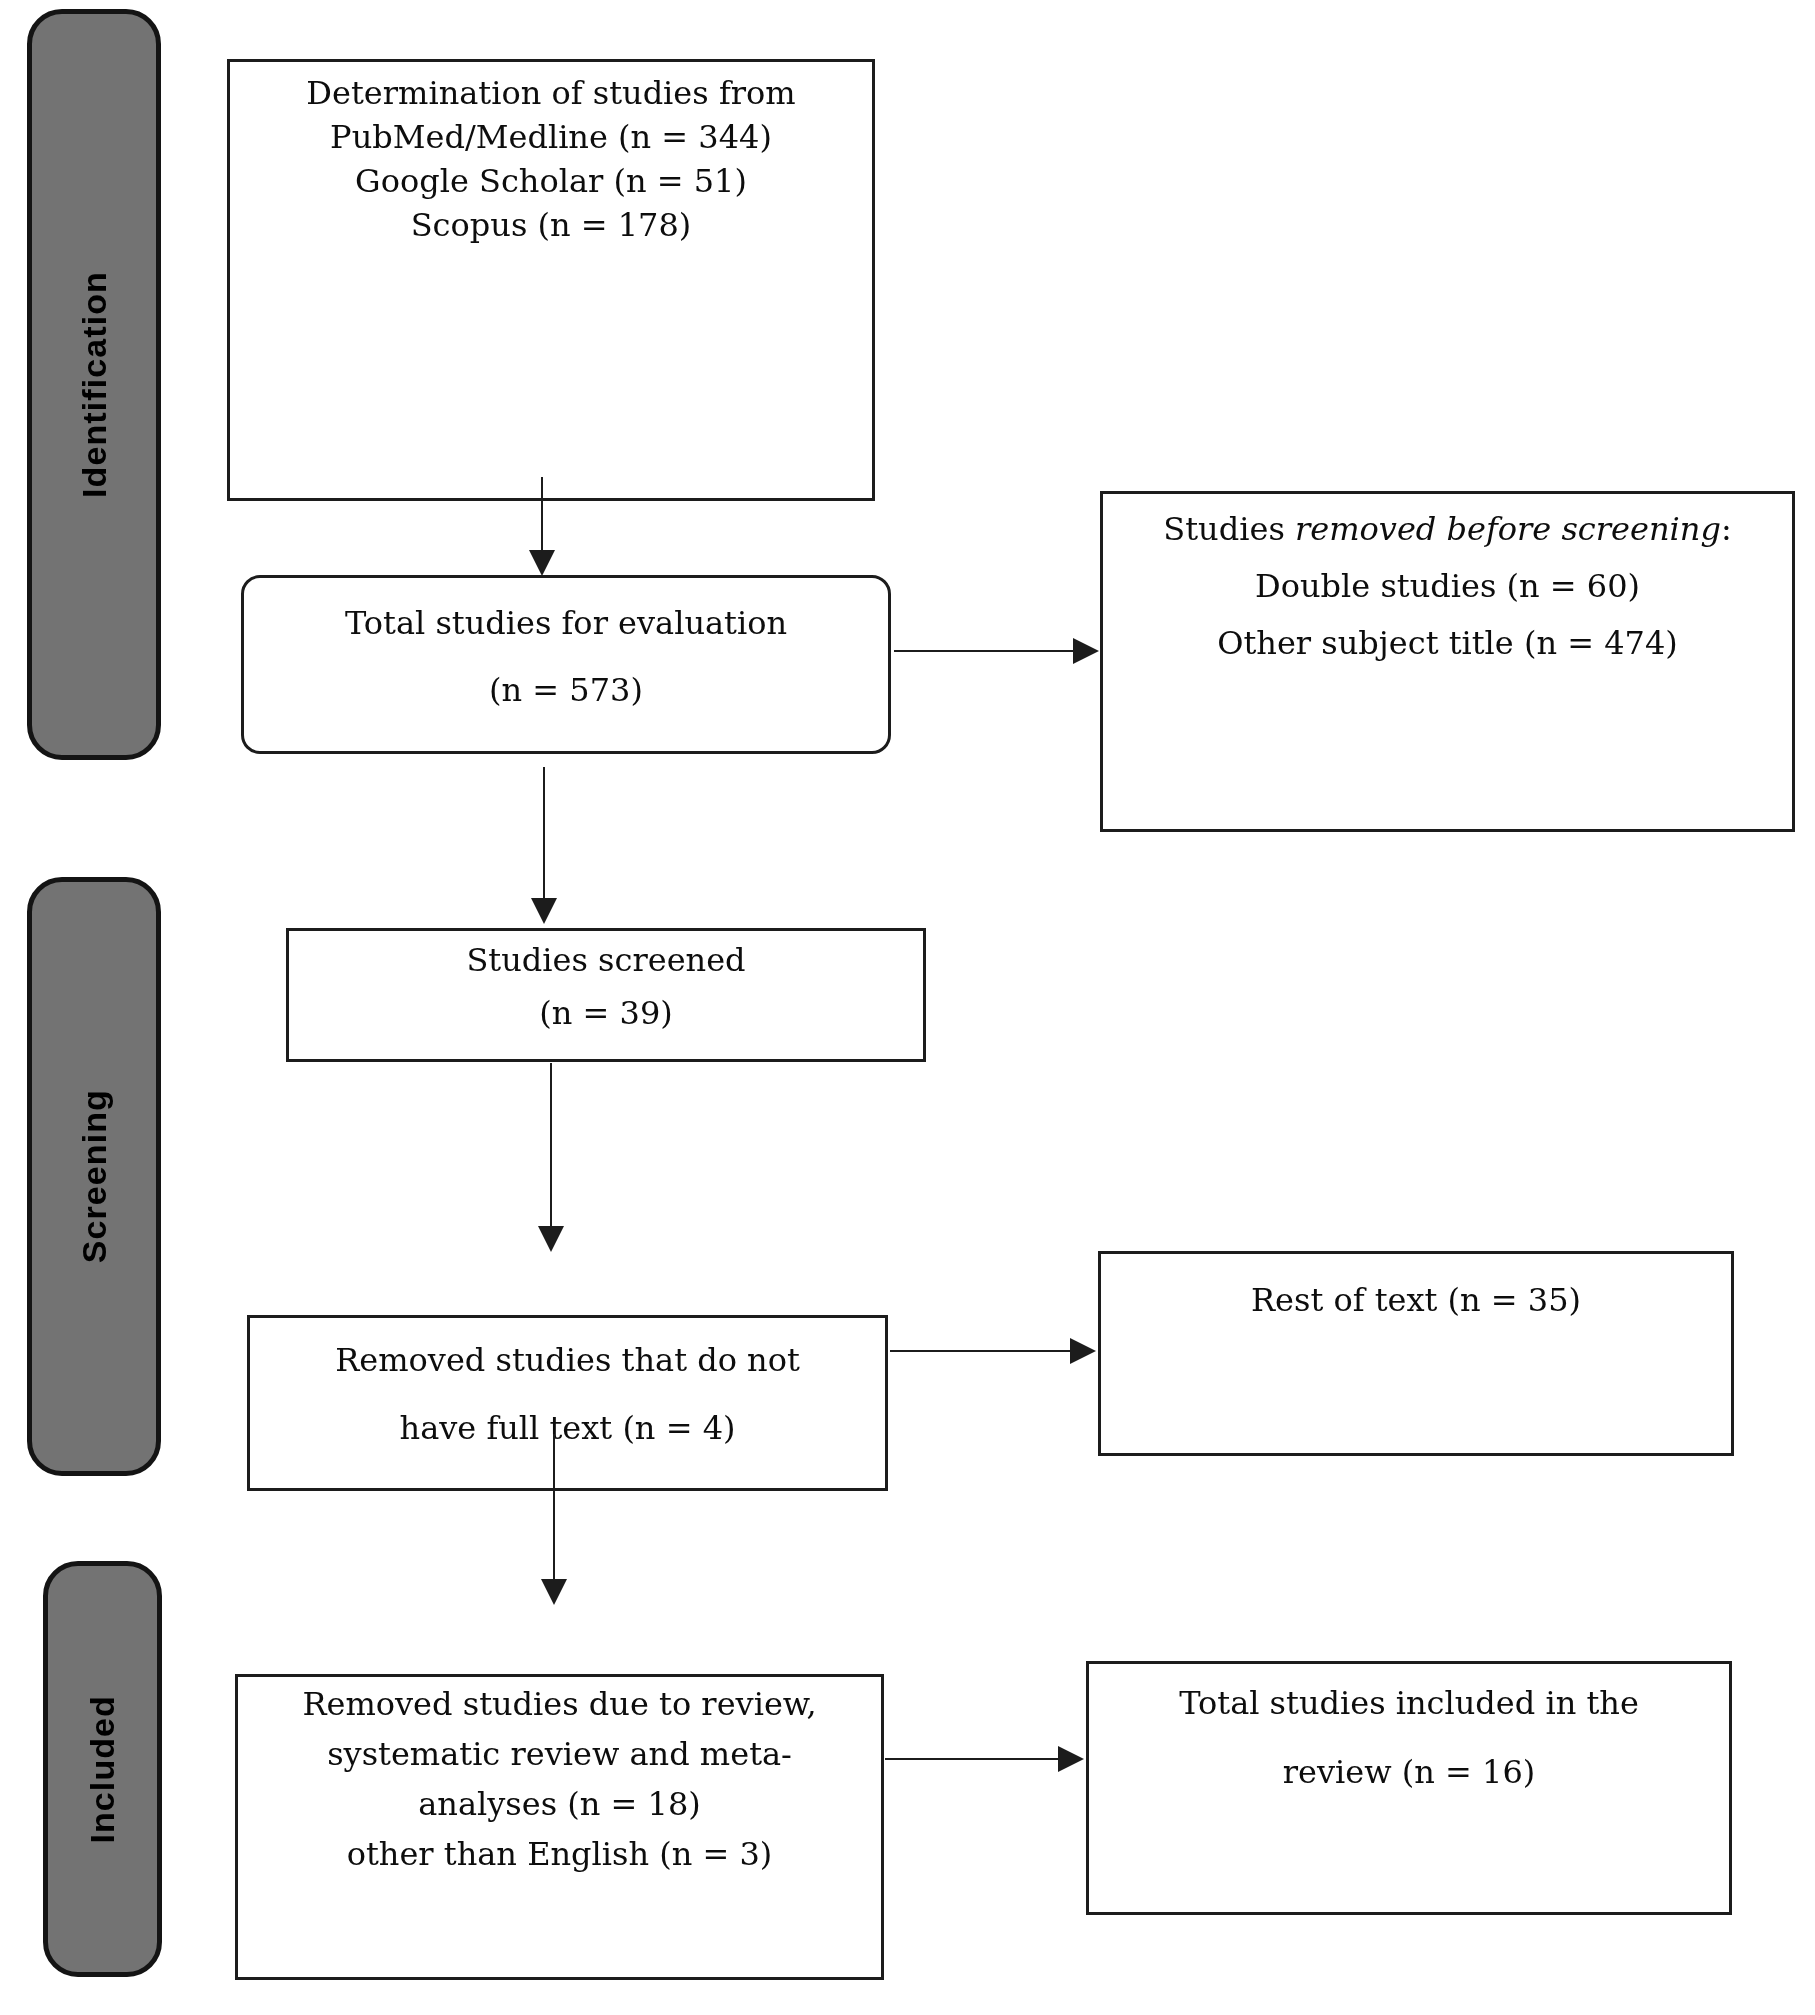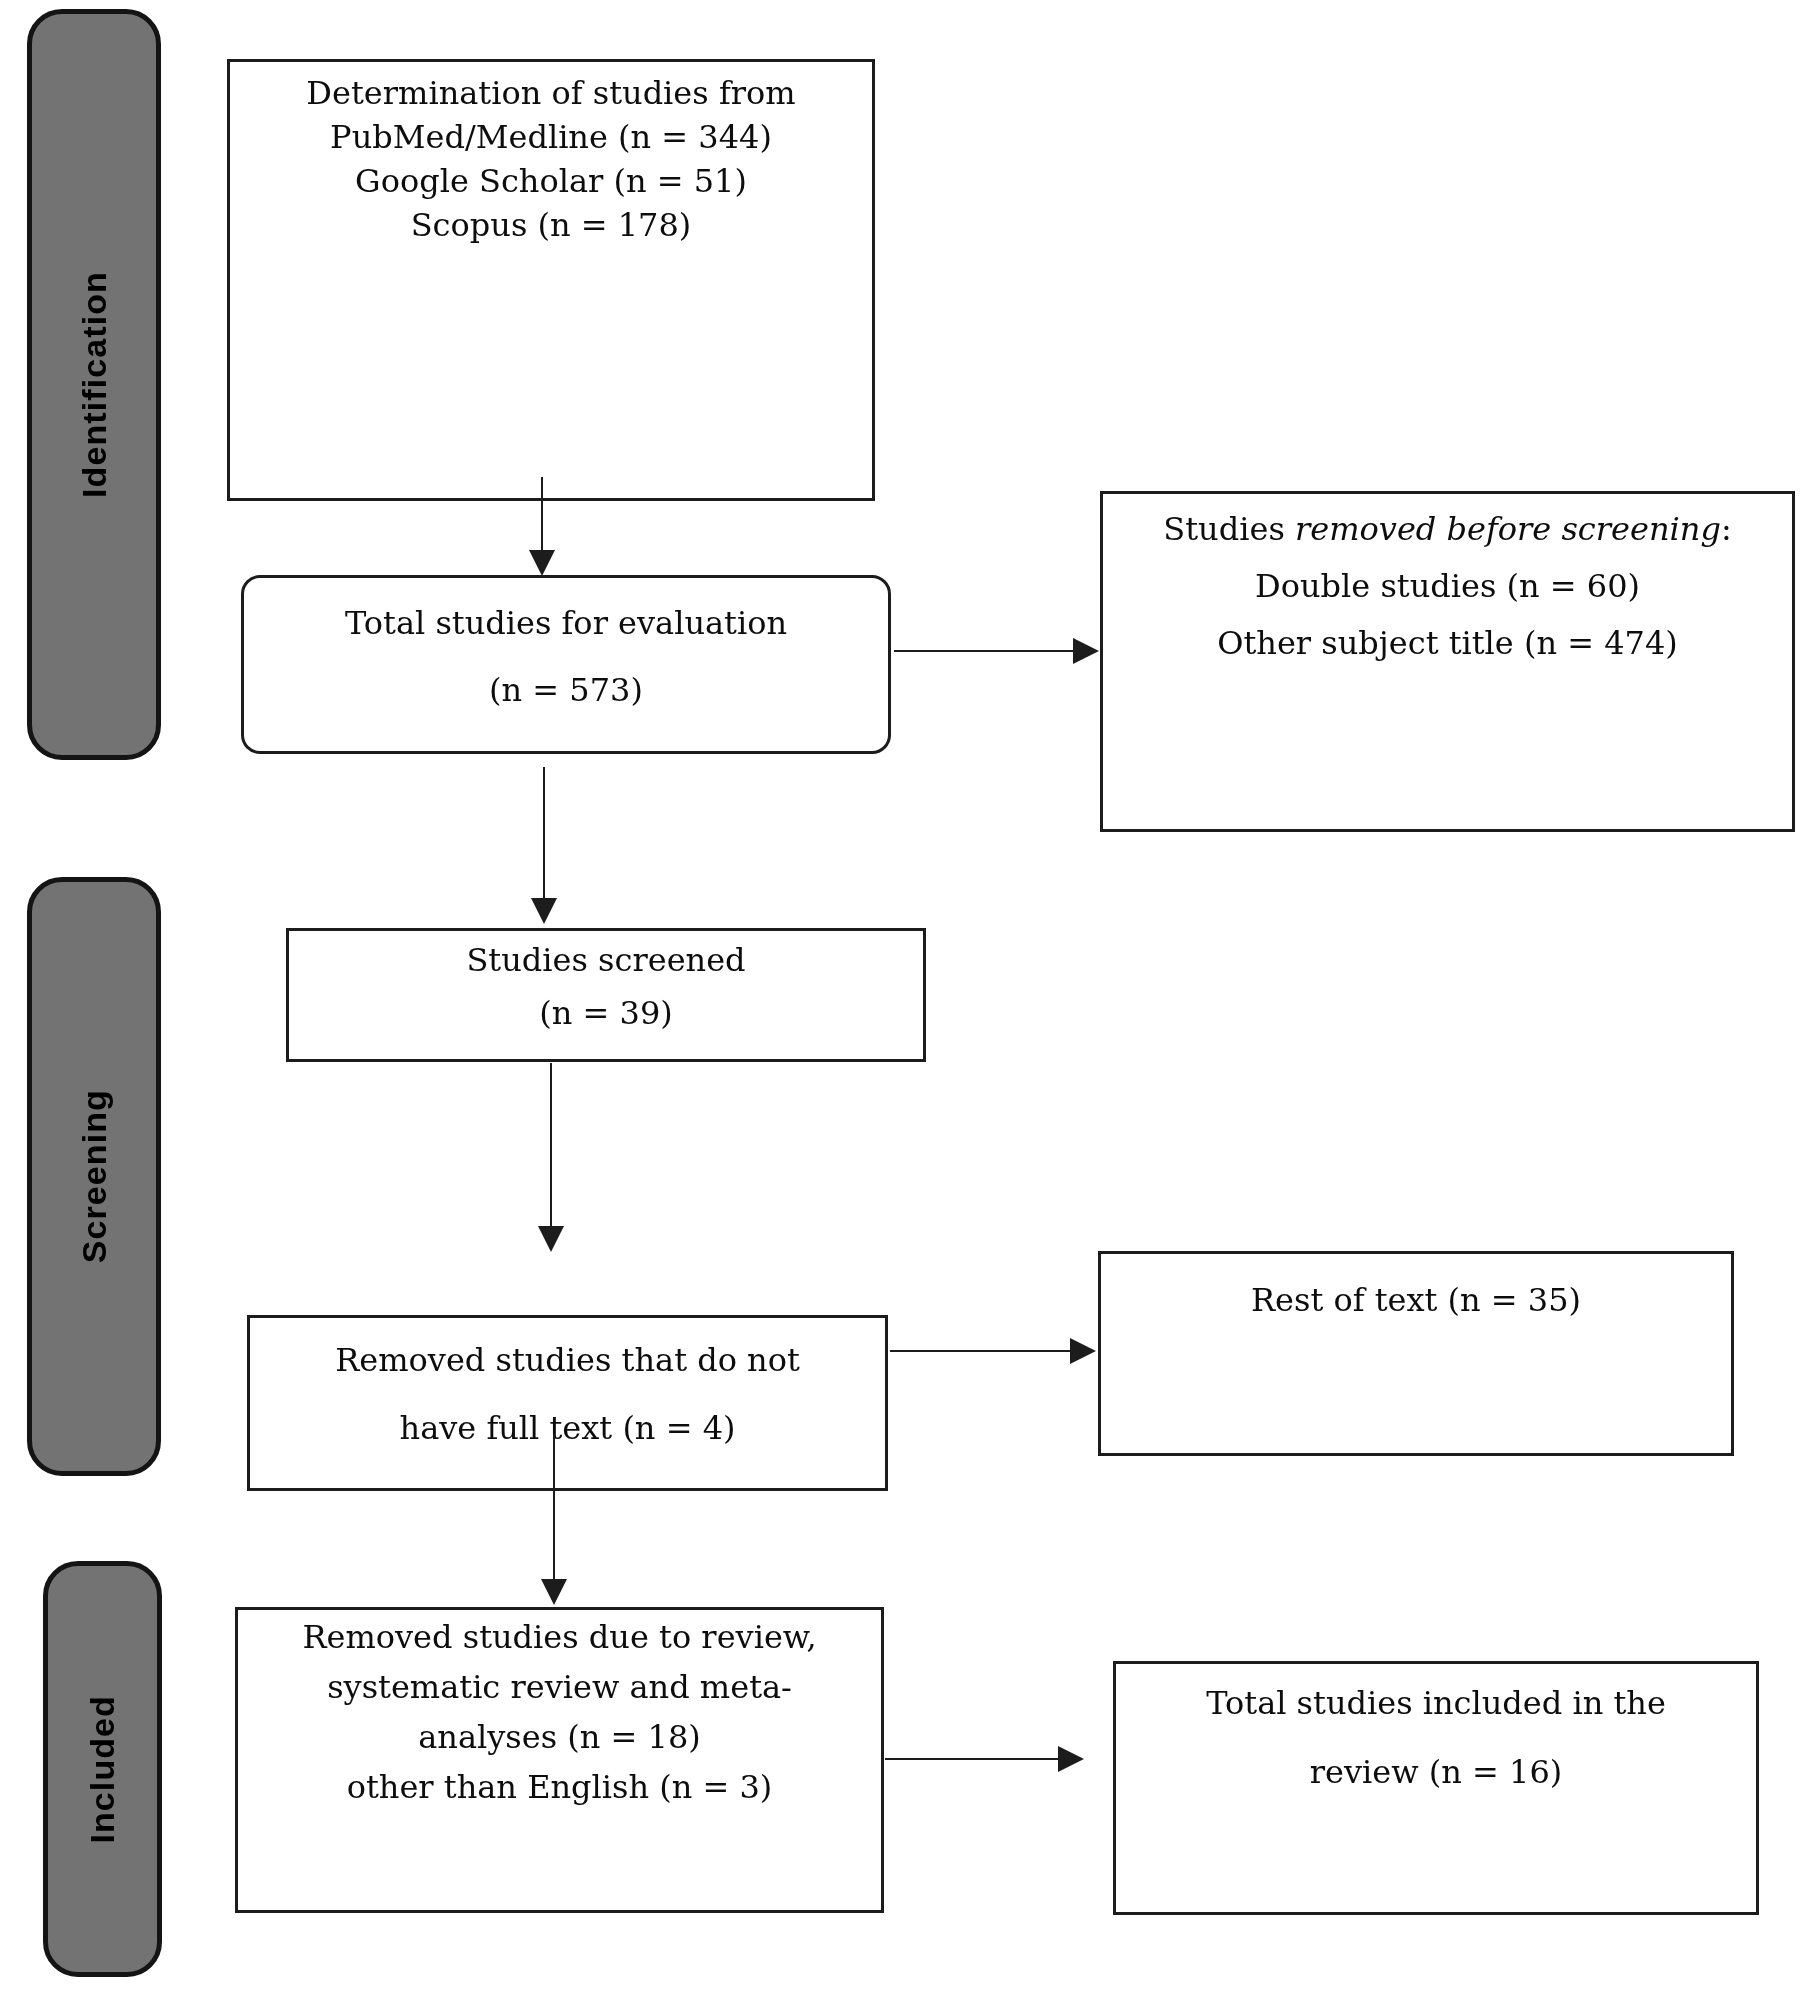--- a/index.html
+++ b/index.html
@@ -40,21 +40,21 @@
     font-size:32px;
   }
   .fbox .ln{display:block;white-space:nowrap;}
   .b1{padding-top:9px;} .b1 .ln{line-height:44px;}
   .b2{padding-top:12.4px;} .b2 .ln{line-height:67px;}
   .bA{padding-top:6.8px;} .bA .ln{line-height:57px;}
   .b3{padding-top:3.4px;}  .b3 .ln{line-height:53px;}
   .b4{padding-top:8px;} .b4 .ln{line-height:68px;}
   .bB{padding-top:18px;} .bB .ln{line-height:56px;}
   .b5{padding-top:2.3px;}  .b5 .ln{line-height:50px;}
-  .bC{padding-top:4.5px;margin-left:27px;}  .bC .ln{line-height:69px;}
+  .bC{padding-top:4.5px;}  .bC .ln{line-height:69px;}
   
   .av{position:absolute;width:28px;display:flex;flex-direction:column;align-items:center;}
   .av .shaft{width:2.8px;flex:1;background:#1c1c1c;}
   .av .head{width:0;height:0;border-left:13px solid transparent;border-right:13px solid transparent;border-top:26px solid #1c1c1c;}
   .ah{position:absolute;height:28px;display:flex;flex-direction:row;align-items:center;}
   .ah .shaft{height:2.8px;flex:1;background:#1c1c1c;}
   .ah .head{width:0;height:0;border-top:13px solid transparent;border-bottom:13px solid transparent;border-left:26px solid #1c1c1c;}
   em{font-style:italic;}
 </style>
 </head>
@@ -95,21 +95,21 @@
 
 <div class="fbox b4" style="left:247px;top:1315px;width:641px;height:176px;">
   <span class="ln">Removed studies that do not</span>
   <span class="ln">have full text (n = 4)</span>
 </div>
 
 <div class="fbox bB" style="left:1098px;top:1251px;width:636px;height:205px;">
   <span class="ln">Rest of text (n = 35)</span>
 </div>
 
-<div class="fbox b5" style="left:235px;top:1607px;width:649px;height:306px;">
+<div class="fbox b5" style="left:235px;top:1674px;width:649px;height:306px;">
   <span class="ln">Removed studies due to review,</span>
   <span class="ln">systematic review and meta-</span>
   <span class="ln">analyses (n = 18)</span>
   <span class="ln">other than English (n = 3)</span>
 </div>
 
 <div class="fbox bC" style="left:1086px;top:1661px;width:646px;height:254px;">
   <span class="ln">Total studies included in the</span>
   <span class="ln">review (n = 16)</span>
 </div>

